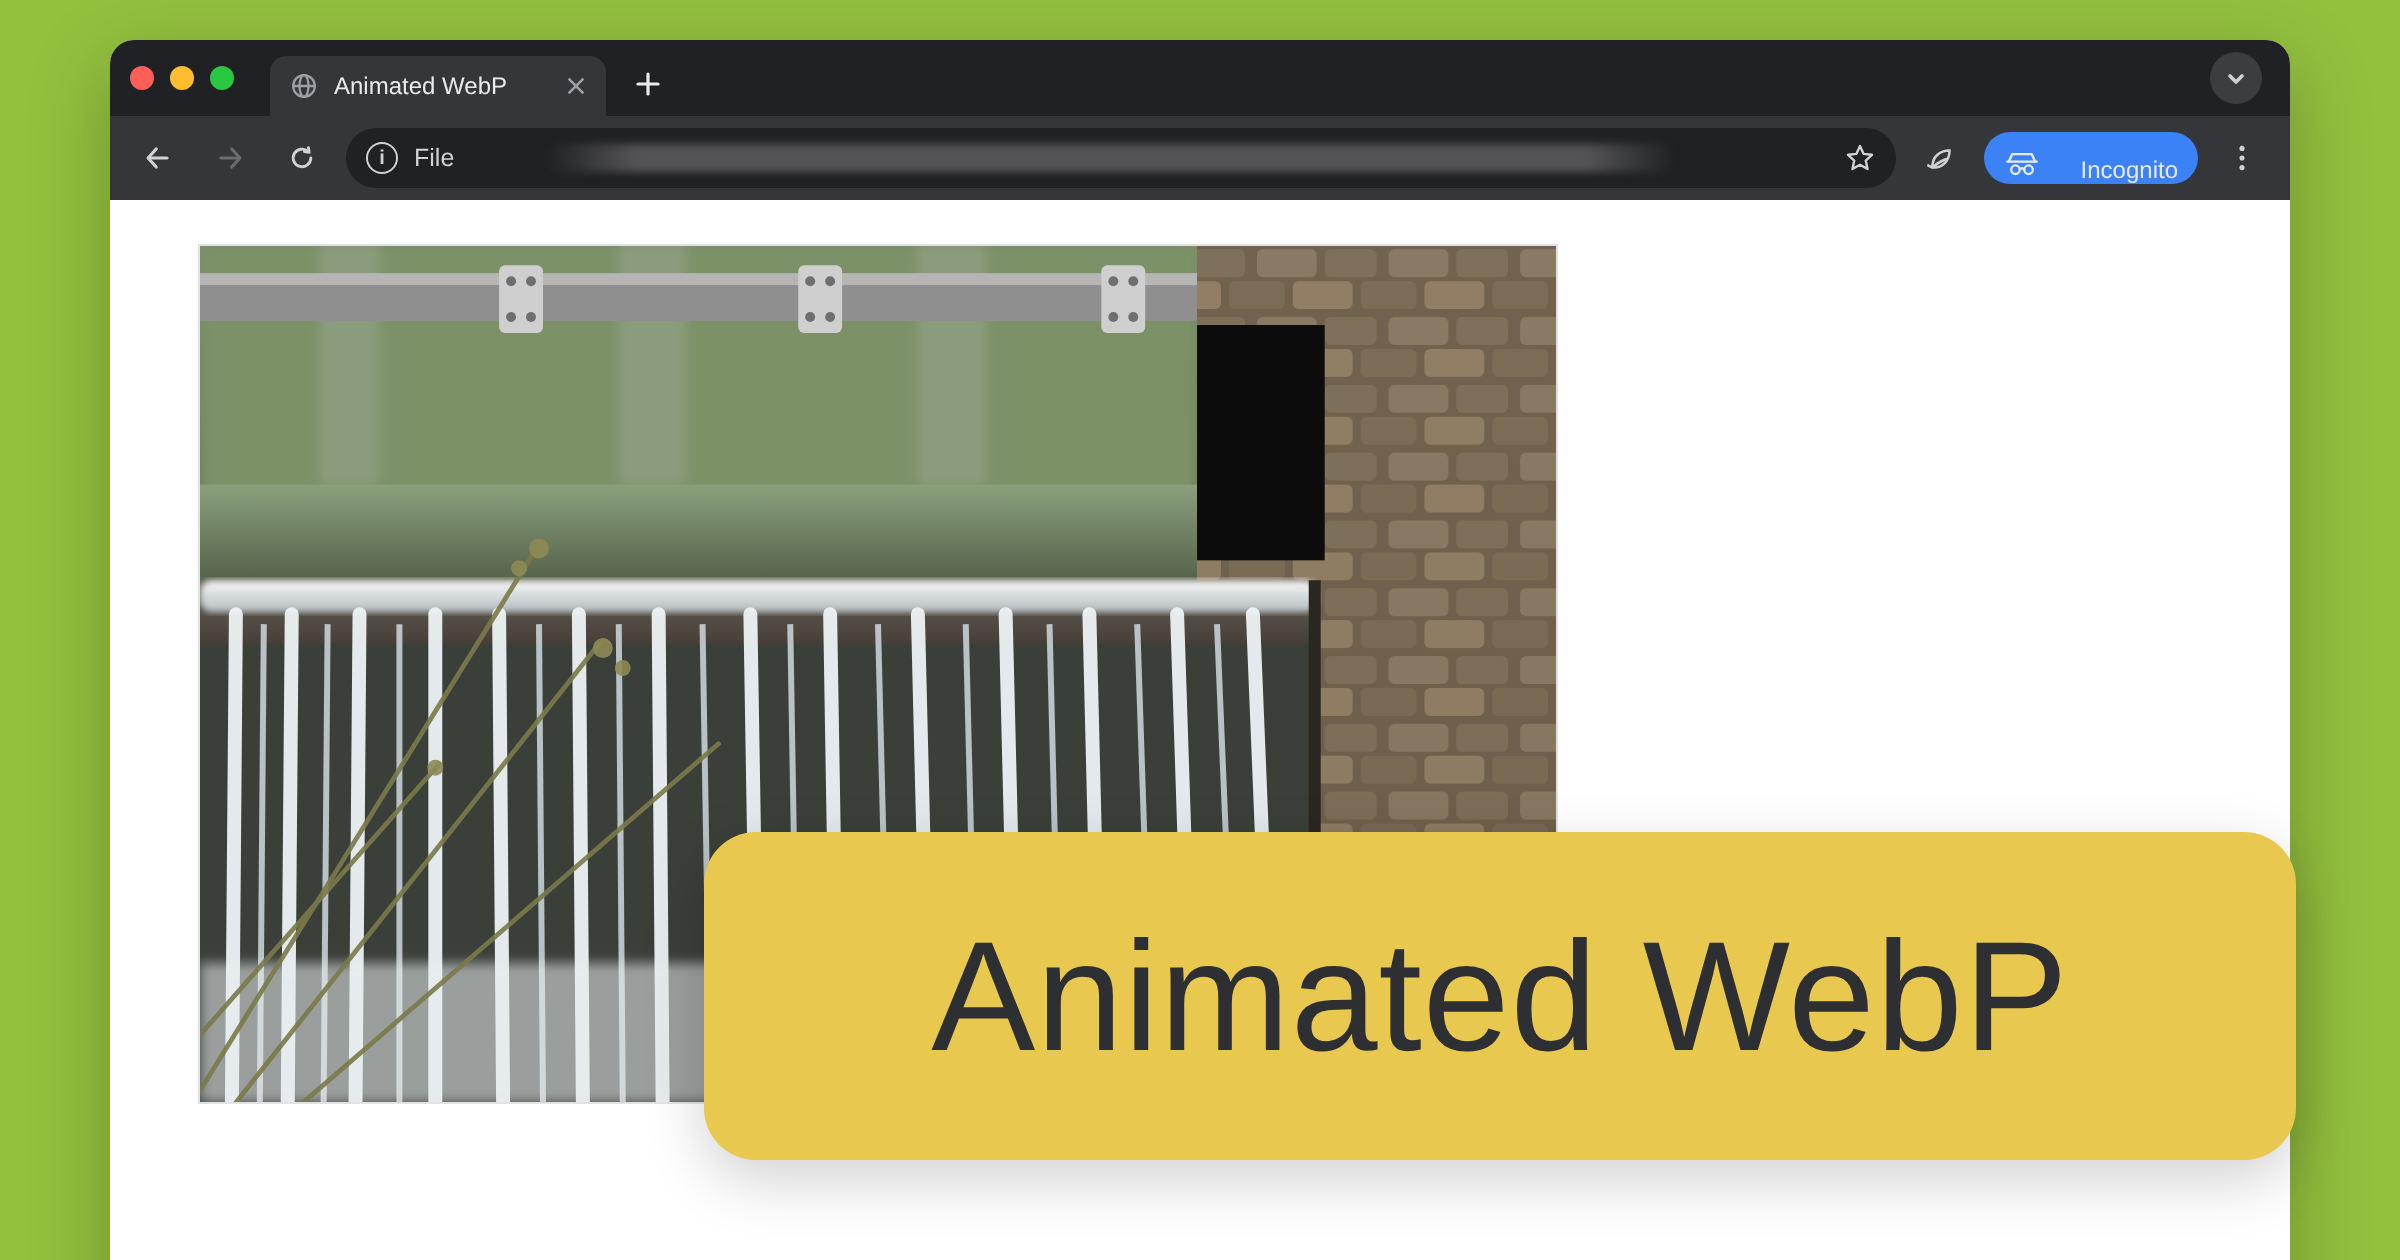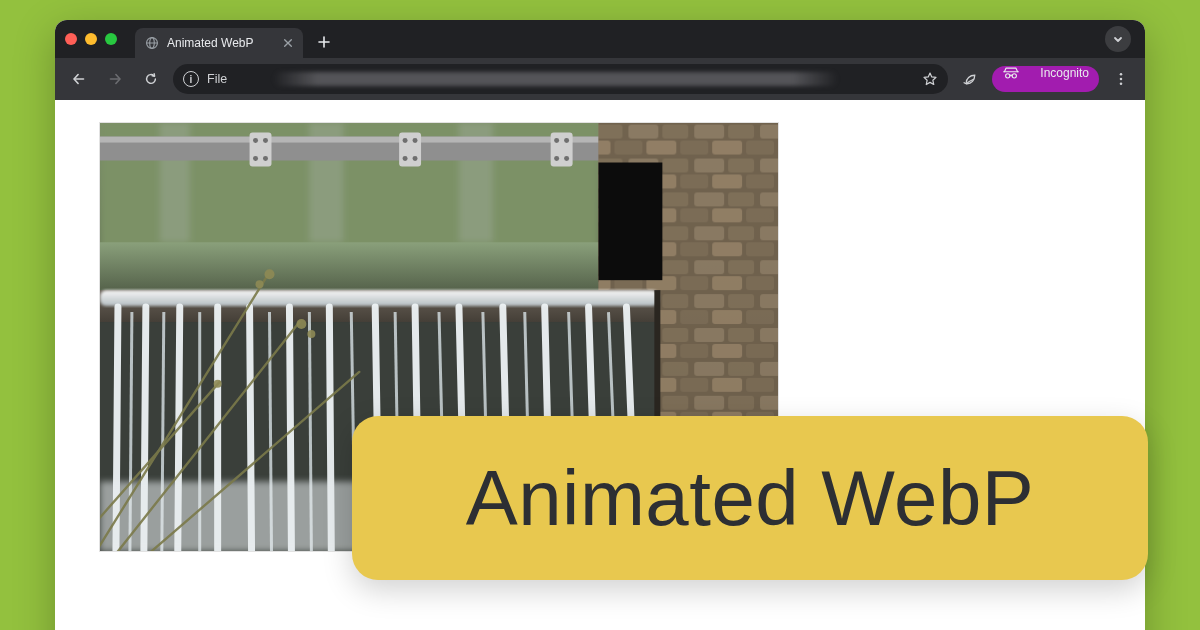--- a/index.html
+++ b/index.html
@@ -98,22 +98,22 @@
     width: 16px; height: 16px; border: 1.5px solid #cfd1d4; border-radius: 50%;
     display:flex;align-items:center;justify-content:center; font-size:10px; font-weight:700;
   }
   .omnibox .blurline {
     position: absolute; left: 100px; right: 110px; top: 8px; height: 14px;
     background: linear-gradient(90deg, rgba(90,90,94,.0) 0%, rgba(90,90,94,.9) 8%, rgba(90,90,94,.9) 92%, rgba(90,90,94,.0) 100%);
     filter: blur(2px); border-radius: 7px;
   }
   .omnibox .star { margin-left: auto; color:#cfd1d4; display:flex; }
   .incognito-pill {
-    height: 26px; border-radius: 13px; background: #a21caf;
-    display: flex; align-items: flex-start; gap: 20px; padding: 0 10px;
+    height: 26px; border-radius: 13px; background: #3b82f6;
+    display: flex; align-items: flex-end; gap: 20px; padding: 0 10px;
     color: #e8eaed; font-size: 12px;
   }
   
   .viewport {
     background: #fff;
     height: calc(100% - 80px);
     padding: 22px 44px;
   }
   .image-frame {
     width: 680px;

